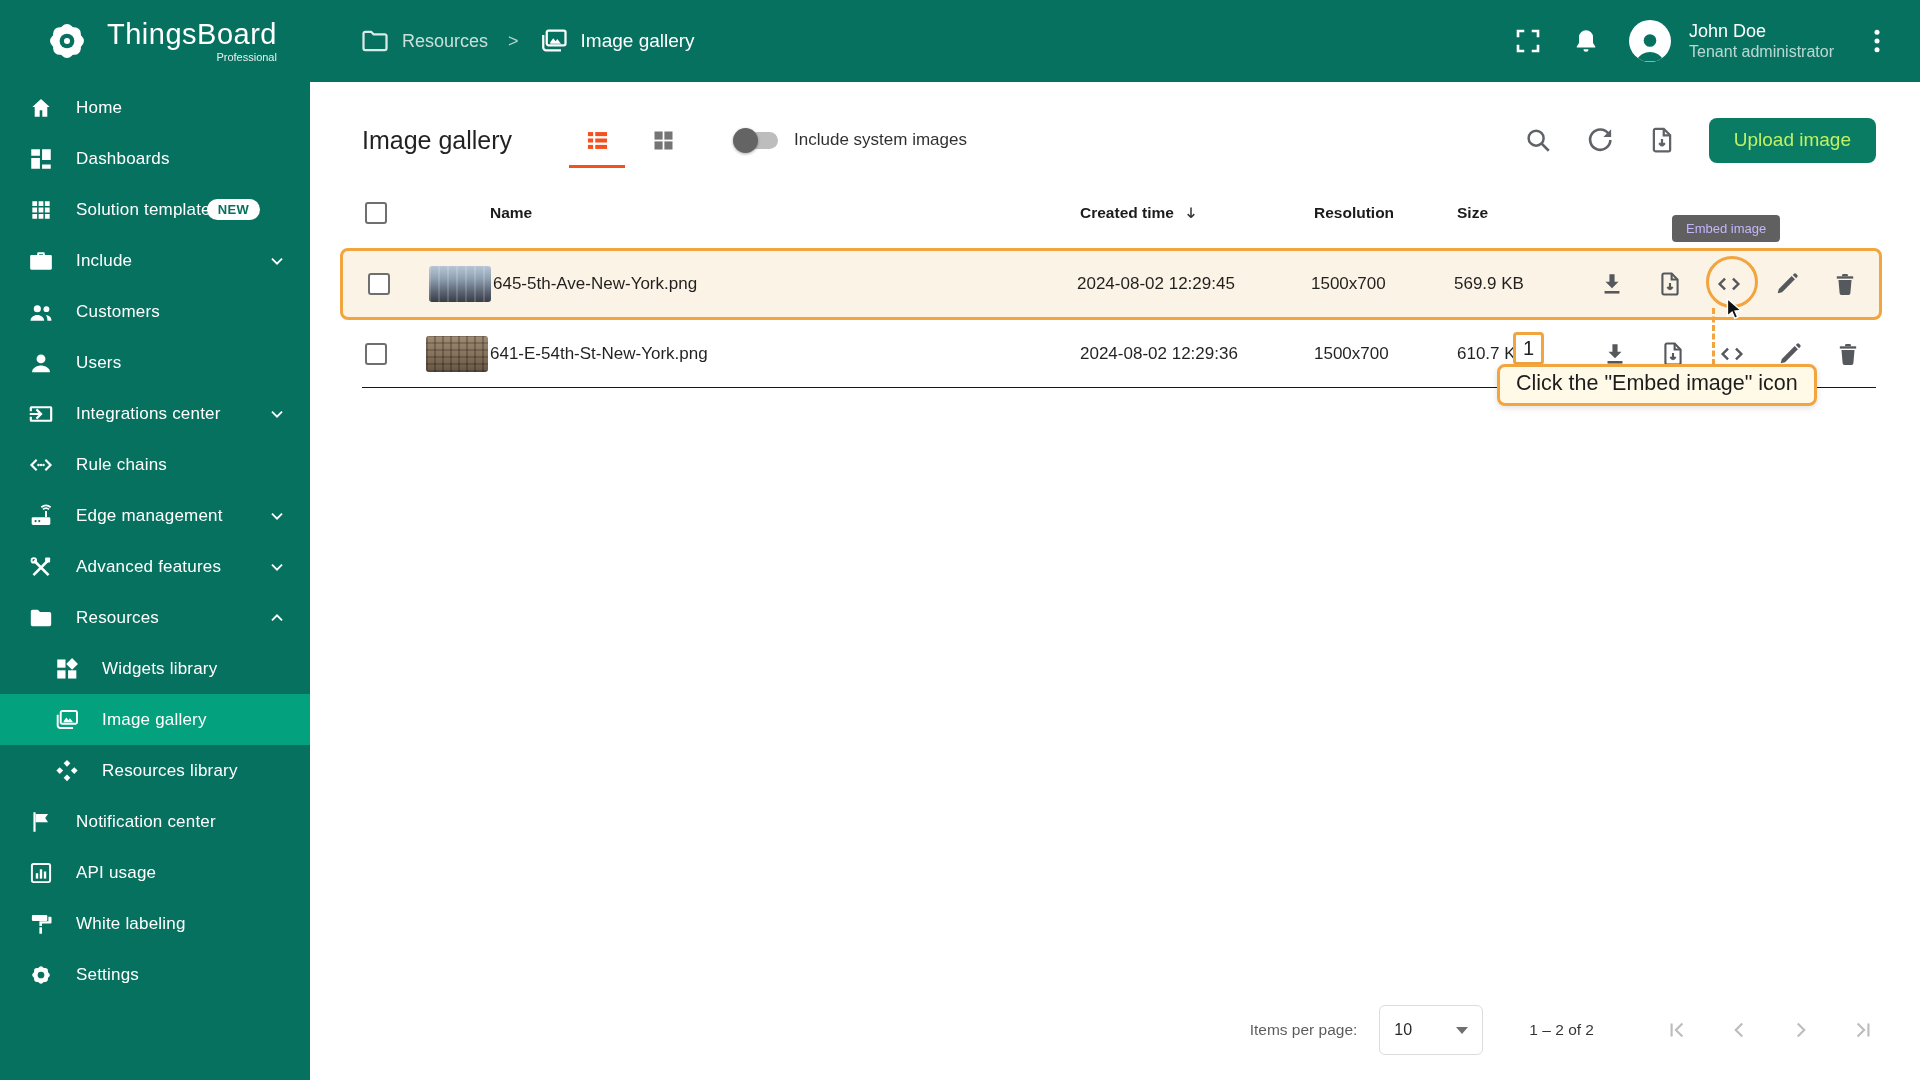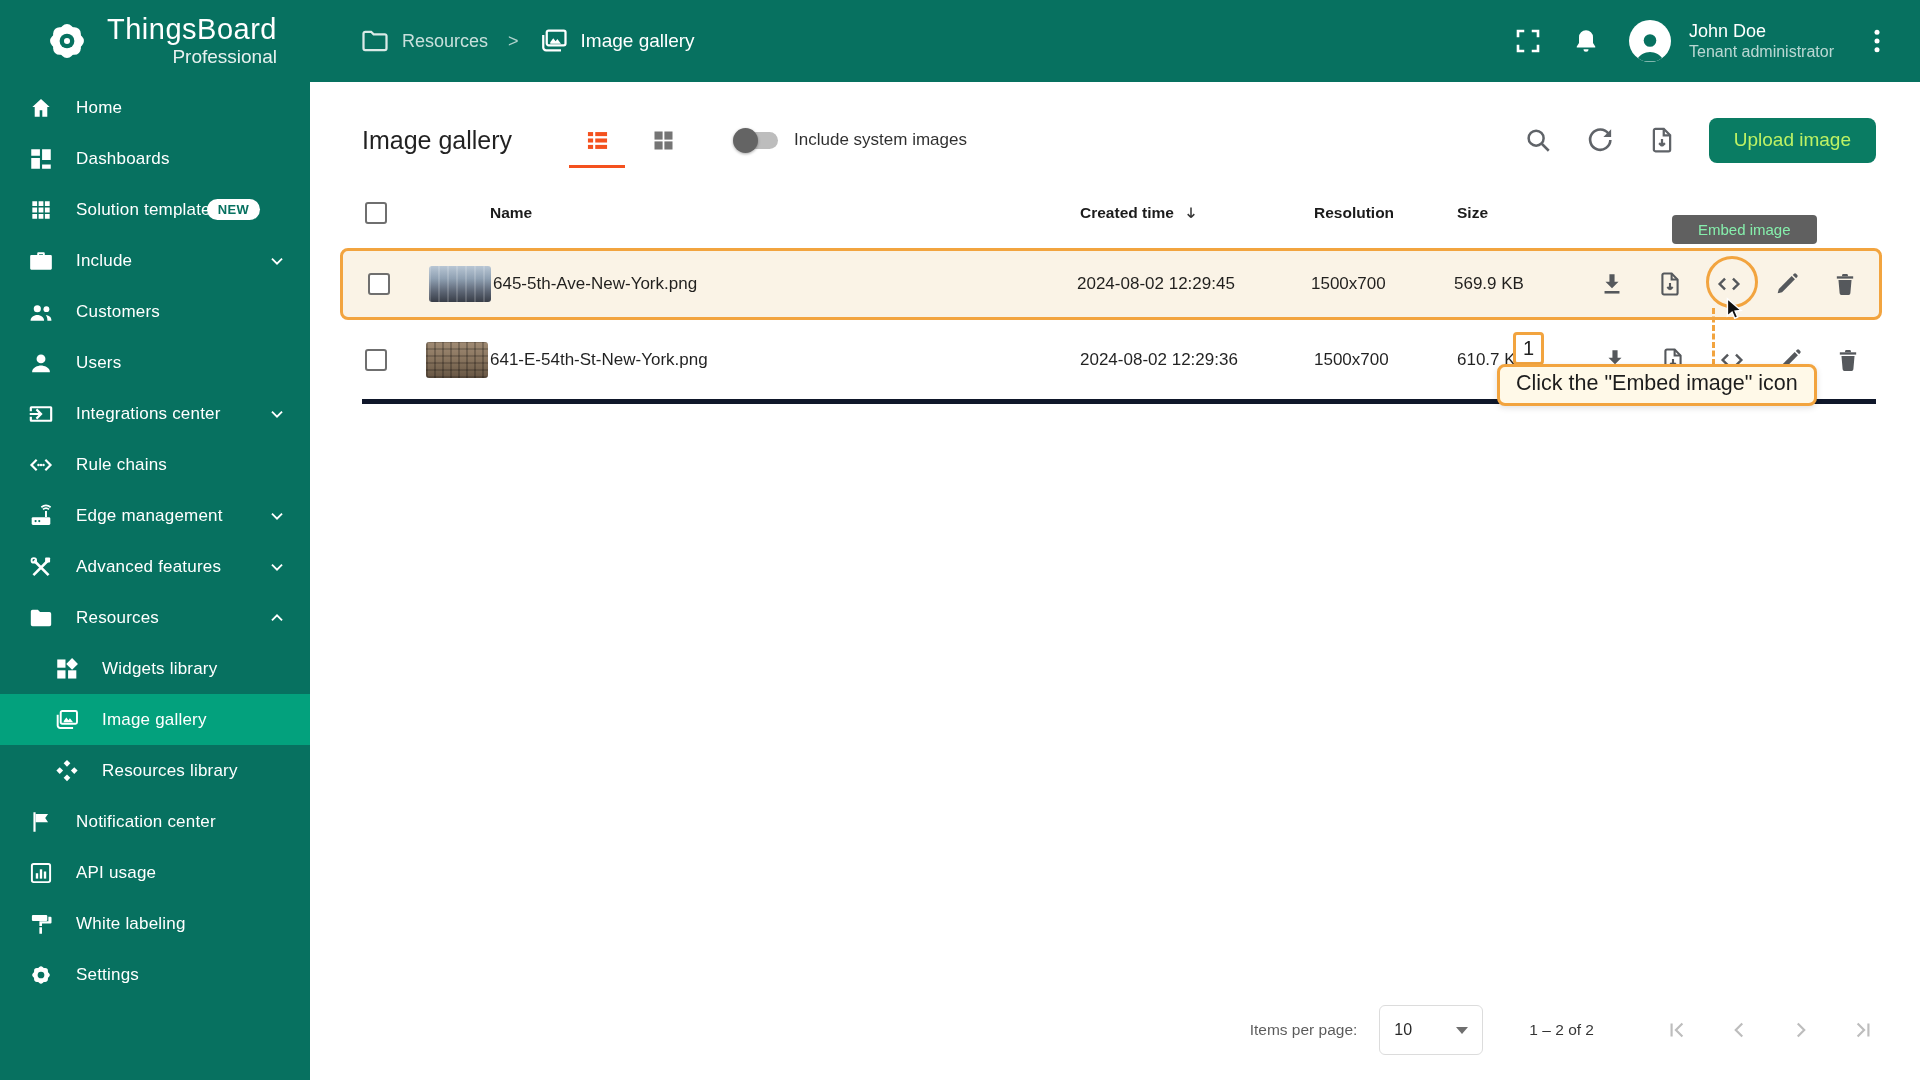--- a/index.html
+++ b/index.html
@@ -7,21 +7,21 @@
               font-family:"Liberation Sans", sans-serif; }
   .app { position:relative; width:1920px; height:1080px; }
 
   
   .topbar { position:absolute; top:0; left:0; right:0; height:82px; background:#077160;
             display:flex; align-items:center; z-index:10; color:#fff; }
   .logo-area { width:310px; display:flex; align-items:center; padding-left:41px; flex:none; }
   .logo-gear { width:52px; height:52px; margin-right:14px; flex:none; }
   .logo-text { display:flex; flex-direction:column; align-items:flex-end; }
   .logo-title { font-size:29px; font-weight:500; letter-spacing:.5px; line-height:1.05; }
-  .logo-sub { font-size:19px; opacity:.9; margin-top:1px; }
+  .logo-sub { font-size:11px; opacity:.9; margin-top:1px; }
   .breadcrumb { display:flex; align-items:center; padding-left:50px; flex:1; }
   .bc-item { display:flex; align-items:center; gap:12px; }
   .bc-dim { color:rgba(255,255,255,.78); font-size:18px; }
   .bc-sep { margin:0 20px; color:rgba(255,255,255,.7); font-size:18px; }
   .bc-cur { color:#fff; font-size:19px; }
   .topbar-right { display:flex; align-items:center; gap:28px; padding-right:28px; }
   .tb-iconbtn { width:30px; height:30px; cursor:pointer; color:#fff; }
   .avatar { width:42px; height:42px; border-radius:50%; background:#fff; overflow:hidden;
             display:flex; align-items:flex-end; justify-content:center; flex:none; }
   .user-block { display:flex; flex-direction:column; line-height:1.25; margin-left:-10px; }
@@ -62,22 +62,22 @@
   .spacer { flex:1; }
   .toolbtn { width:30px; height:30px; color:#5f6368; cursor:pointer; margin-left:32px; }
   .upload-btn { margin-left:32px; height:45px; padding:0 25px; background:#0a7c63; color:#bef264;
                 border:none; border-radius:8px; font-size:19px; font-weight:500; cursor:pointer;
                 font-family:"Liberation Sans", sans-serif; }
 
   
   .table { margin-top:10px; }
   .t-header { display:flex; align-items:center; height:70px; font-weight:700; font-size:15.5px;
               color:#1b1b1b; }
-  .t-row { display:flex; align-items:center; height:84px; font-size:17px; color:rgba(0,0,0,.87);
-           border-bottom:5px solid #0f172a; cursor:pointer; }
+  .t-row { display:flex; align-items:center; height:68px; font-size:17px; color:rgba(0,0,0,.87);
+           border-bottom:1px solid #0f172a; cursor:pointer; }
   .t-row.highlight { height:72px; background:#FAF3E6; border:3px solid #F2A43F; border-radius:8px;
                      margin-left:-22px; padding-left:22px; margin-right:-6px; padding-right:6px; }
   .c-cb { width:64px; flex:none; }
   .c-thumb { width:64px; flex:none; }
   .c-name { flex:1; }
   .c-created { width:234px; flex:none; display:flex; align-items:center; gap:8px; }
   .c-res { width:143px; flex:none; }
   .c-size { width:130px; flex:none; }
   .c-actions { width:289px; flex:none; display:flex; justify-content:space-between; padding:0 14px; }
   .cb { width:22px; height:22px; border:2px solid #6f6f6f; border-radius:3px; margin-left:3px;
@@ -102,22 +102,22 @@
                 align-items:center; padding:0 14px; justify-content:space-between; cursor:pointer;
                 color:rgba(0,0,0,.85); font-size:16px; }
   .ipp-caret { width:0; height:0; border-left:6px solid transparent; border-right:6px solid transparent;
                border-top:7px solid #6f6f6f; }
   .range { margin:0 70px 0 46px; color:rgba(0,0,0,.8); }
   .pg-nav { display:flex; gap:36px; }
   .pg-btn { width:26px; height:26px; color:#bdbdbd; cursor:default; }
   .pg-btn svg { width:26px; height:26px; }
 
   
-  .tooltip { position:absolute; left:1672px; top:215px; background:rgba(84,84,84,.93); color:#86efac;
-             font-size:15px; padding:6px 26px; border-radius:4px; z-index:30; white-space:nowrap; }
+  .tooltip { position:absolute; left:1672px; top:215px; background:rgba(84,84,84,.93); color:#c4b5fd;
+             font-size:13px; padding:6px 14px; border-radius:4px; z-index:30; white-space:nowrap; }
   .ring { position:absolute; left:1706px; top:256px; width:52px; height:52px; border:3px solid #F2A43F;
           border-radius:50%; z-index:25; }
   .dash-line { position:absolute; left:1712px; top:308px; height:57px; width:0;
                border-left:3px dashed #F2A43F; z-index:24; }
   .step-badge { position:absolute; left:1513px; top:332px; width:31px; height:33px; background:#fff;
                 border:3px solid #F2A43F; border-radius:4px; display:flex; align-items:center;
                 justify-content:center; font-size:20px; color:#222; z-index:26; }
   .callout { position:absolute; left:1497px; top:364px; background:#FFF9E8; border:3px solid #F2A43F;
              border-radius:8px; padding:4px 16px 7px; font-size:21.5px; color:#1d1d1d; z-index:26;
              white-space:nowrap; box-shadow:0 2px 6px rgba(0,0,0,.12); }

